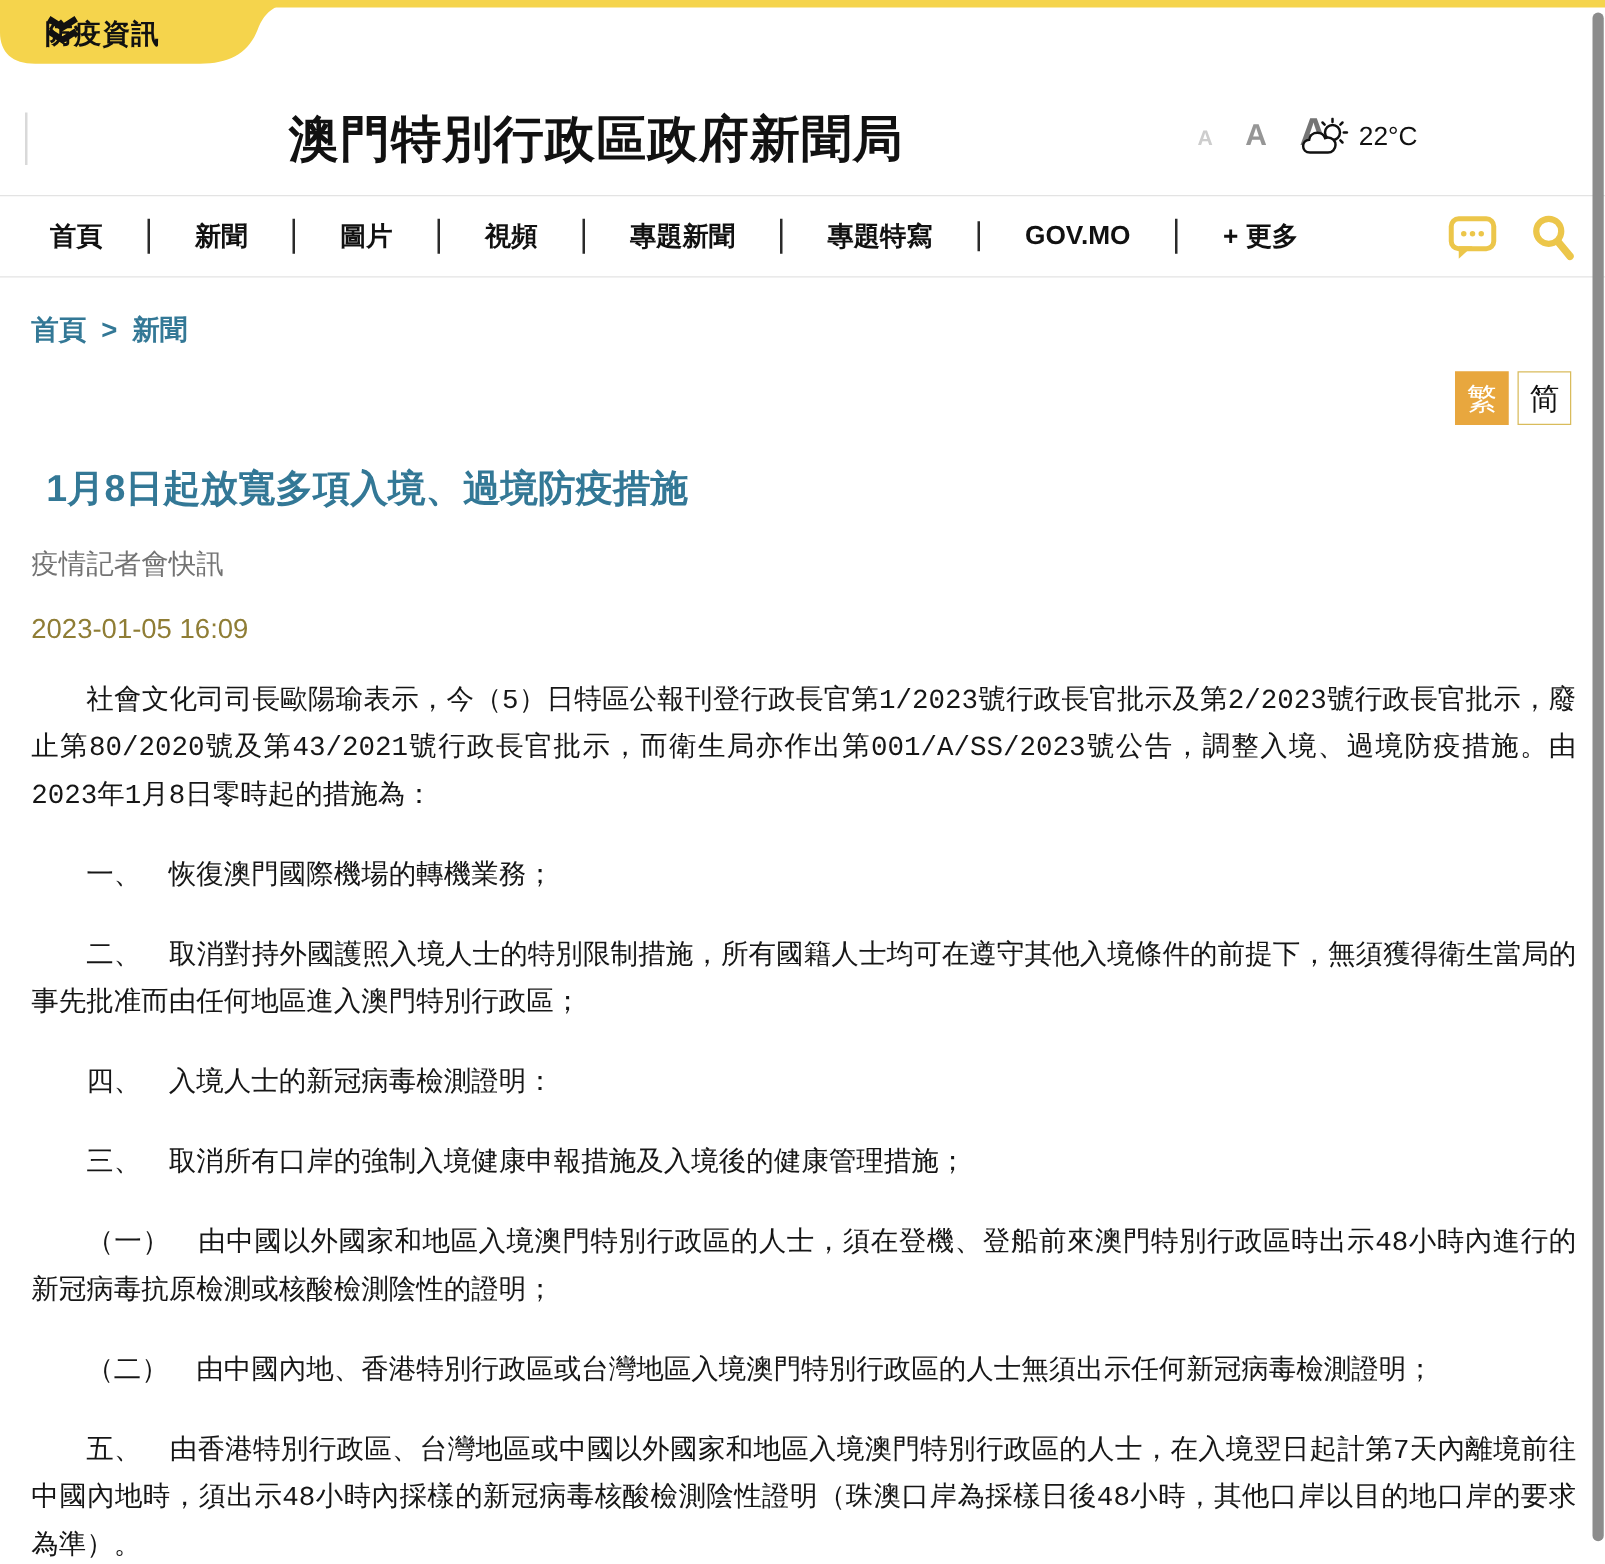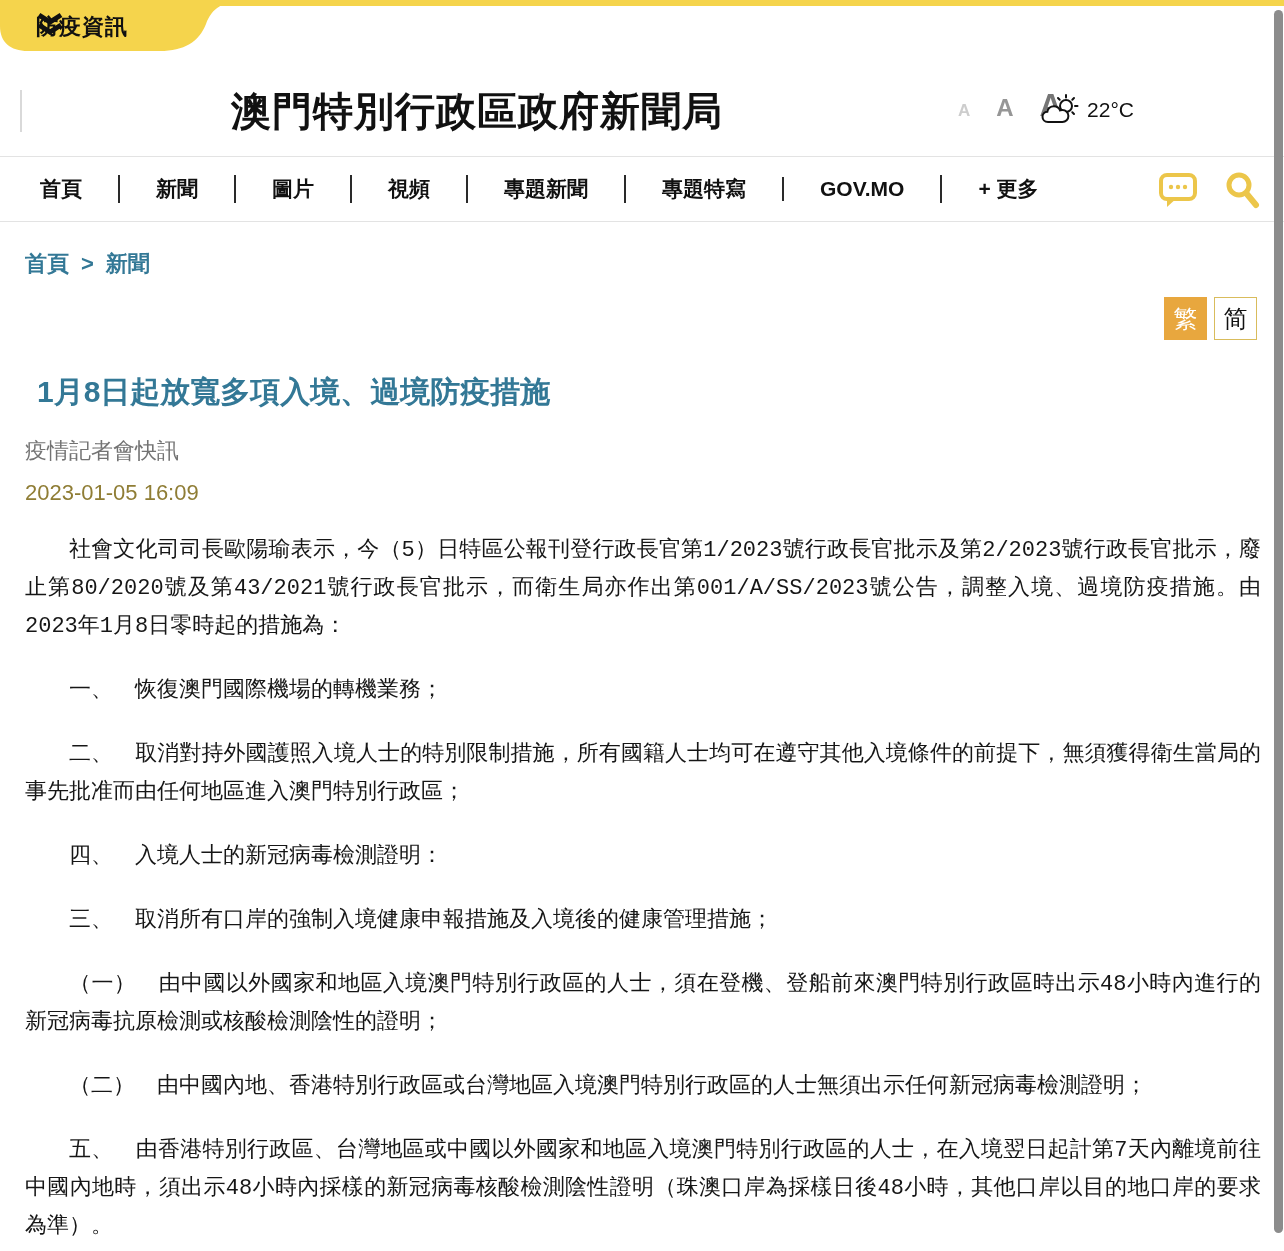--- a/index.html
+++ b/index.html
@@ -42,21 +42,21 @@
   
   .lang-toggle{position:absolute;right:27px;top:297px;display:flex;gap:7px;}
   .lang-btn{width:43px;height:43px;display:flex;align-items:center;justify-content:center;
     font-size:24px;cursor:pointer;box-sizing:border-box;}
   .lang-active{background:#E8A73E;color:#ffffff;}
   .lang-inactive{background:#ffffff;color:#111;border:1px solid #D9BC5C;}
   
   .article{position:absolute;left:25px;top:362px;width:1236px;}
   .article-title{font-size:30px;font-weight:bold;color:#337896;margin:12px;line-height:1.2;}
   .article-category{font-size:22px;color:#737373;margin-top:26px;}
-  .article-date{font-size:22px;color:#8F7D35;margin-top:14px;}
+  .article-date{font-size:22px;color:#8F7D35;margin-top:24px;}
   .article-body{margin-top:22px;font-family:Liberation Mono, monospace;}
   .article-body p{font-size:22px;line-height:38px;color:#161616;margin:26px 0 0 0;
     text-indent:2em;text-align:justify;}
   
   .scrollbar-thumb{position:absolute;right:1px;top:10px;width:9px;height:1223px;
     background:#8c8c8c;border-radius:5px;}
 </style>
 </head>
 <body>
 

